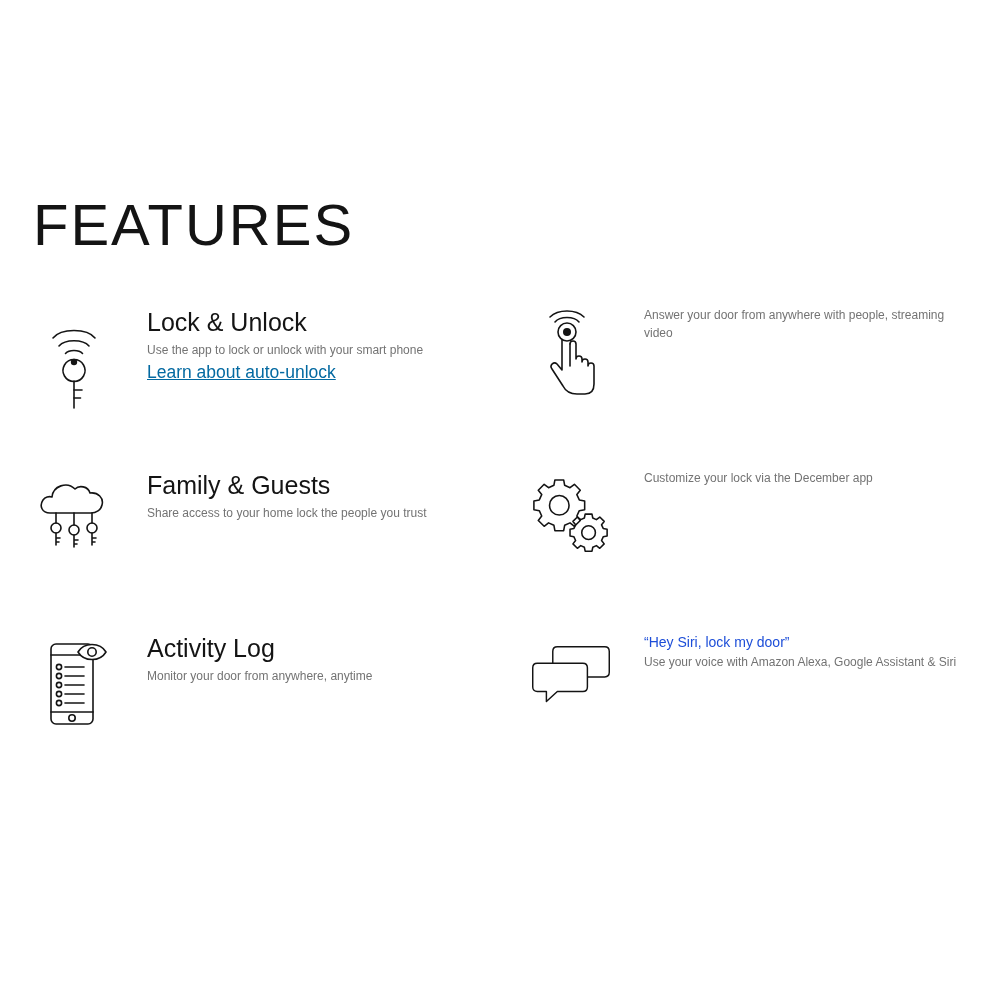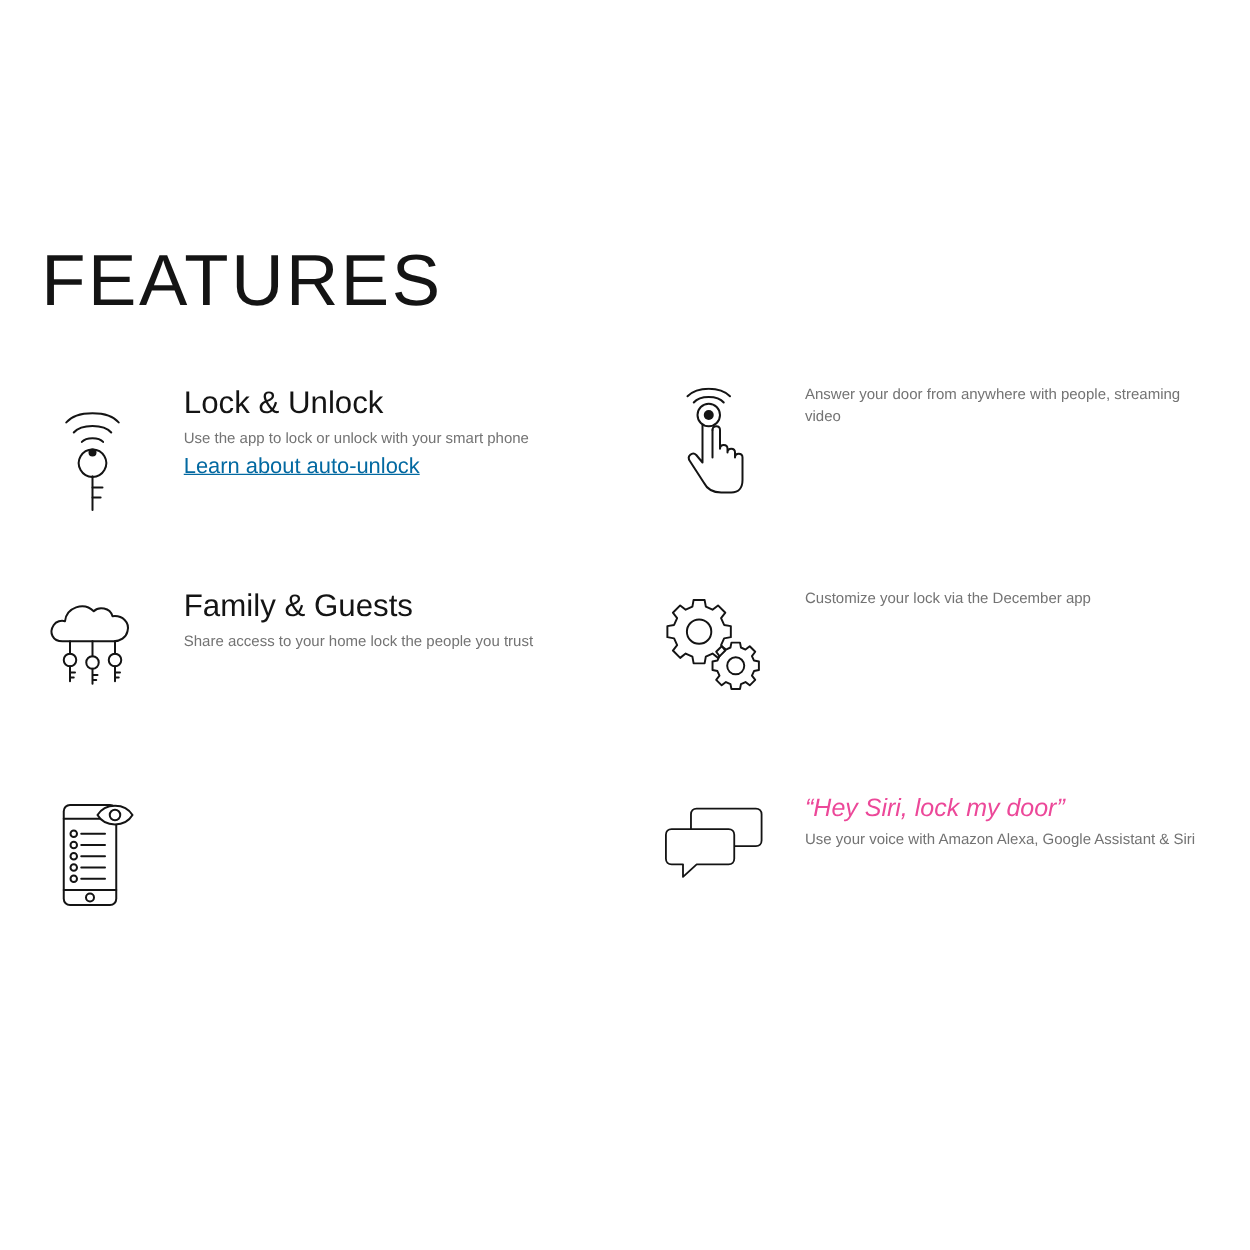--- a/index.html
+++ b/index.html
@@ -69,24 +69,23 @@
     font-size: 12px;
     line-height: 1.52;
     color: #737373;
     margin: 0;
     max-width: 360px;
   }
   .feature-desc.wide {
     max-width: 350px;
   }
   .feature-quote {
-    font-size: 20px;
+    font-size: 14px;
     line-height: 1.52;
-    font-style: italic;
-    color: #ec4899;
+    color: #1d4ed8;
     margin: 0;
   }
   .feature-link {
     display: inline-block;
     font-size: 17.5px;
     line-height: 1.52;
     color: #0369a1;
     text-decoration: underline;
     margin-top: 0px;
     cursor: pointer;
@@ -191,20 +190,24 @@
           <circle cx="21" cy="49" r="2.6"></circle>
             <line x1="27" y1="49" x2="46" y2="49"></line>
           <circle cx="21" cy="58" r="2.6"></circle>
             <line x1="27" y1="58" x2="46" y2="58"></line>
           <circle cx="21" cy="67" r="2.6"></circle>
             <line x1="27" y1="67" x2="46" y2="67"></line>
           <path d="M40 16 C46 6, 62 6, 68 16 C62 26, 46 26, 40 16 Z" fill="#ffffff"></path>
           <circle cx="54" cy="16" r="4.2"></circle>
         </svg>
       </div>
+      <div class="feature-body">
+        <div class="feature-title">Activity Log</div>
+        <p class="feature-desc">Monitor your door from anywhere, anytime</p>
+      </div>
     </div>
 
     <div class="feature">
       <div class="feature-icon">
         <svg width="90" height="80" viewBox="0 0 90 80" fill="none" stroke="#141414" stroke-width="1.6" stroke-linecap="round" stroke-linejoin="round">
           <path d="M30 8 L82 8 C85 8, 87 10, 87 13 L87 36 C87 39, 85 41, 82 41 L30 41 C27 41, 25 39, 25 36 L25 13 C25 10, 27 8, 30 8 Z" fill="#ffffff"></path>
           <path d="M8 26 L58 26 C61 26, 63 28, 63 31 L63 52 C63 55, 61 57, 58 57 L30 57 L18 68 L18 57 L8 57 C5 57, 3 55, 3 52 L3 31 C3 28, 5 26, 8 26 Z" fill="#ffffff"></path>
         </svg>
       </div>
       <div class="feature-body">

